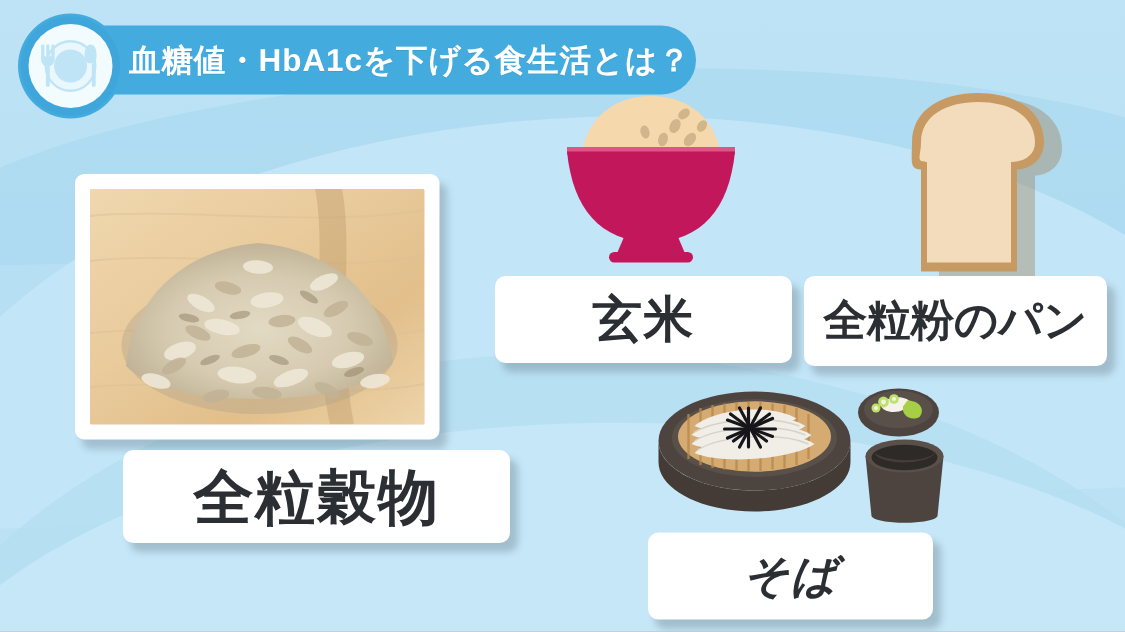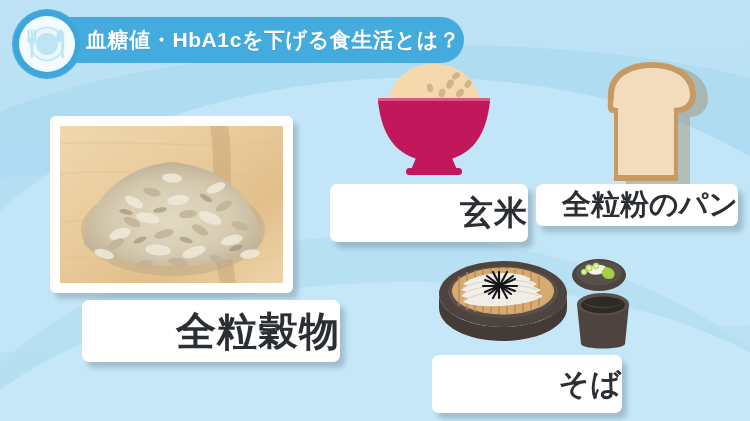--- a/index.html
+++ b/index.html
@@ -109,50 +109,51 @@
   .photo-inner svg { display:block; width: 100%; height: 100%; }
 
   
   .label-box {
     position: absolute;
     background: #ffffff;
     border-radius: 7px;
     box-shadow: 5px 6px 5px rgba(80,95,105,.30);
     display: flex;
     align-items: center;
-    justify-content: flex-end;
+    justify-content: center;
     color: #2b2f33;
     font-weight: 700;
     white-space: nowrap;
     box-sizing: border-box;
   }
   #label-zenryukokumotsu {
     left: 42px; top: 300px;
     width: 258px; height: 62px;
     font-size: 40px;
     letter-spacing: 1px;
     margin-left: 40px;
   }
   #label-genmai {
     left: 330px; top: 184px;
     width: 198px; height: 58px;
     font-size: 33px;
     letter-spacing: 1px;
   }
   #label-zenryukopan {
     left: 536px; top: 184px;
-    width: 202px; height: 42px;
+    width: 202px; height: 60px;
     font-size: 29px;
     letter-spacing: 0px;
   }
   #label-soba {
     left: 432px; top: 355px;
     width: 190px; height: 58px;
     font-size: 30px;
     letter-spacing: 1px;
+    font-style: italic;
   }
 
   
   .illus { position: absolute; }
   .illus svg { display: block; }
   #illus-rice-bowl { left: 372px; top: 62px; }
   #illus-bread     { left: 596px; top: 55px; }
   #illus-soba      { left: 437px; top: 248px; }
 </style>
 </head>

